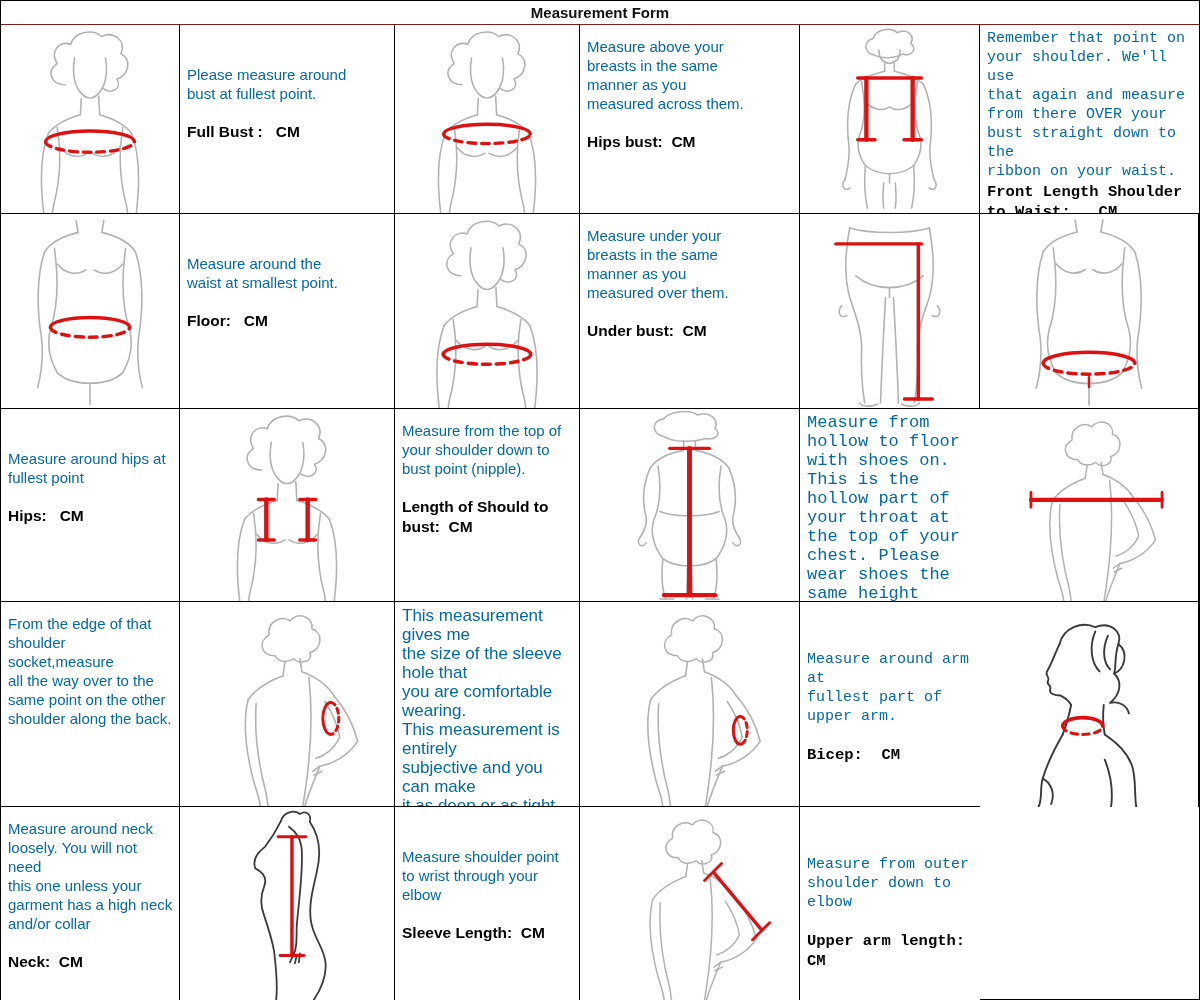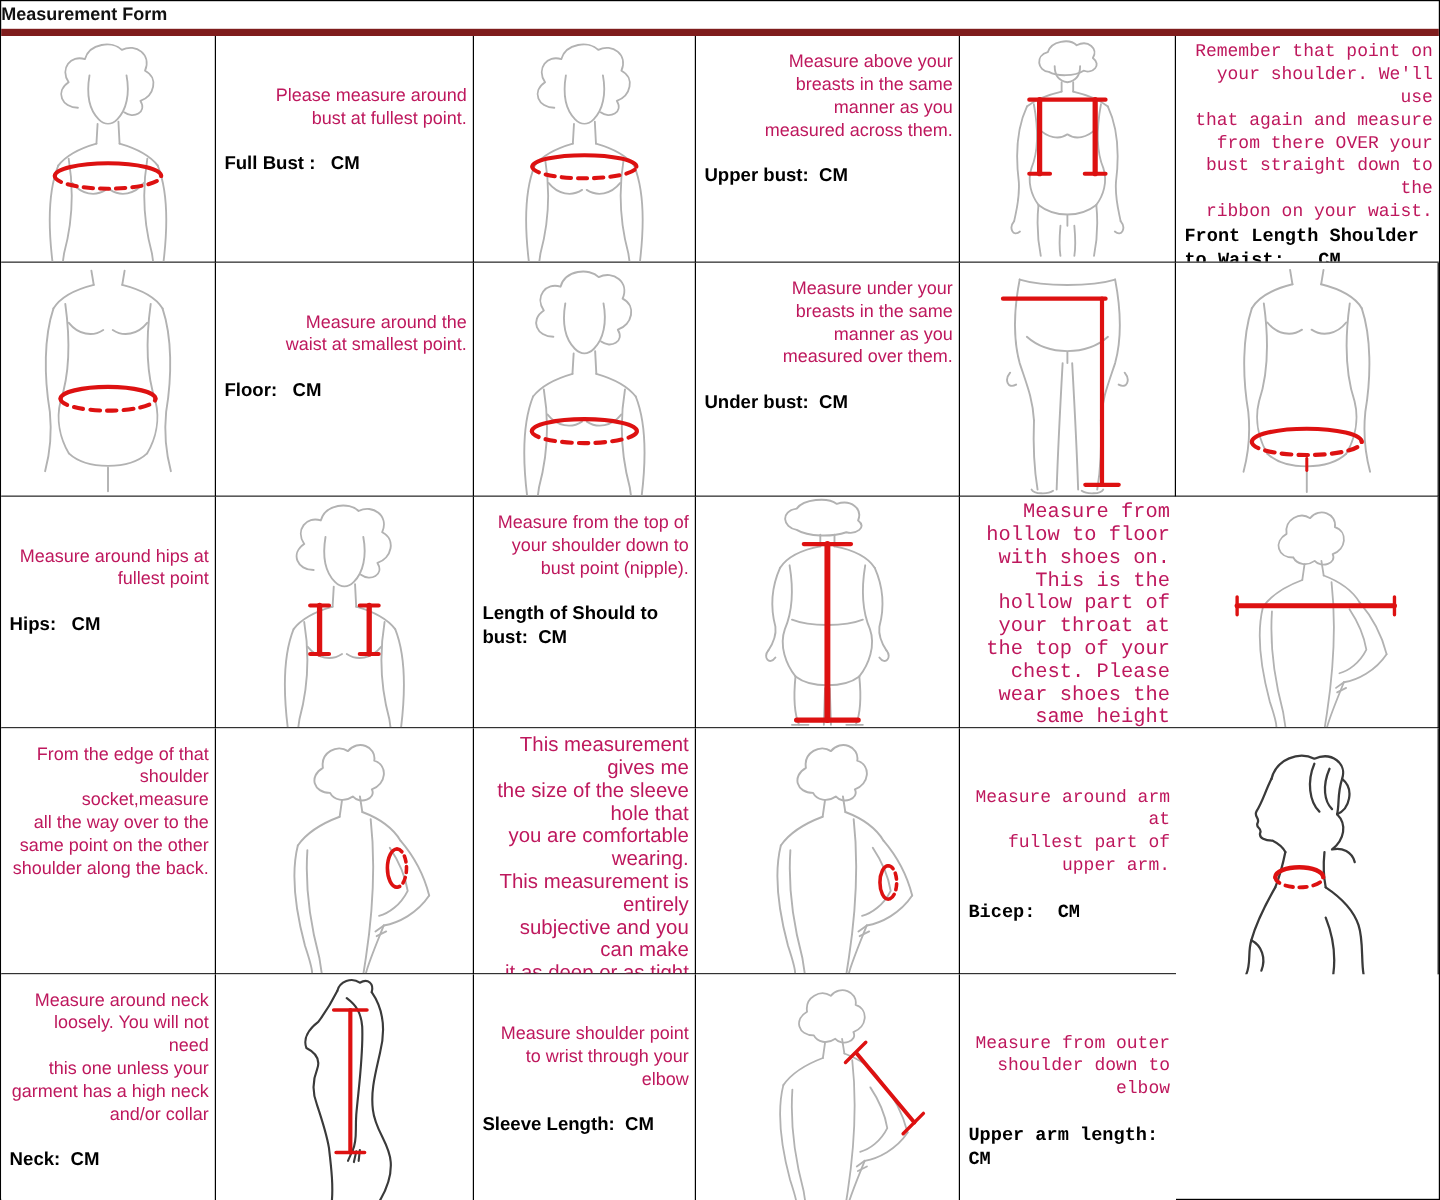--- a/index.html
+++ b/index.html
@@ -1,28 +1,28 @@
 <!DOCTYPE html>
 <html><head>
 <meta charset="utf-8">
 <style>
   html,body{margin:0;padding:0;background:#fff;font-family:"Liberation Sans","DejaVu Sans",sans-serif;color:#111;}
   .sheet{width:1200px;height:1000px;box-sizing:border-box;border:1px solid #000;background:#fff;}
-  .titlebar{height:23px;border-bottom:6px solid #7f1d1d;text-align:left;font-weight:bold;font-size:15px;line-height:23px;}
+  .titlebar{height:23px;border-bottom:1px solid #7f1d1d;text-align:center;font-weight:bold;font-size:15px;line-height:23px;}
   .grid{display:grid;grid-template-columns:179px 215px 185px 220px 180px 219px;grid-template-rows:189px 195px 193px 205px 193px;}
   .cell{box-sizing:border-box;border-right:1px solid #000;border-bottom:1px solid #000;overflow:hidden;background:#fff;}
   .cell.lastcol{border-right:none;font-family:Liberation Mono, monospace;}
   .cell.lastrow{border-bottom:none;}
   .fig{display:flex;align-items:center;justify-content:center;}
   .fig svg{width:100%;height:100%;display:block;}
   .txt{padding:4px 5px 0 7px;}
   .pt12{padding-top:12px;}
   .pt40{padding-top:40px;}
   .pt48{padding-top:48px;}
-  .body{font-size:15px;line-height:19px;white-space:pre-wrap;color:#be185d;text-align:right;}
+  .body{font-size:15px;line-height:19px;white-space:pre-wrap;color:#0369a1;}
   .body.small{font-size:17px;line-height:19px;}
   .label{font-size:15.5px;font-weight:bold;line-height:20px;white-space:pre-wrap;margin-top:19px;color:#000;}
   .label.tight{margin-top:1px;}
   .gray{stroke:#b2b2b2;stroke-width:1.6;fill:none;stroke-linecap:round;stroke-linejoin:round;}
   .dark{stroke:#3a3a3a;stroke-width:1.8;fill:none;stroke-linecap:round;stroke-linejoin:round;}
   .red{stroke:#dd1111;fill:none;stroke-linecap:round;}
   .rs{stroke-width:3.5;}
   .rd{stroke-width:3.5;stroke-dasharray:8 6;}
   .rt{stroke-width:4.5;}
   #symdefs{position:absolute;width:0;height:0;overflow:hidden;}
@@ -144,21 +144,21 @@
           <use href="#sym-torso"></use>
         <path class="red rd" d="M45,113 A45,10 0 0 0 135,113"></path>
         <path class="red rs" d="M45,113 A45,10 0 0 1 135,113"></path>
       </svg>
     </div>
     <div class="cell txt pt12">
       <div class="body">Measure above your
 breasts in the same
 manner as you
 measured across them.</div>
-      <div class="label">Upper bust:  CM</div>
+      <div class="label">Hips bust:  CM</div>
     </div>
     <div class="cell fig">
       <svg viewBox="0 0 180 195">
           <use href="#sym-frontfull"></use>
         <path class="red rs" d="M57,55 L123,55"></path>
         <path class="red rt" d="M66,55 L66,119 M114,55 L114,119"></path>
         <path class="red rs" d="M57,119 L75,119 M105,119 L123,119"></path>
       </svg>
     </div>
     <div class="cell txt lastcol">

